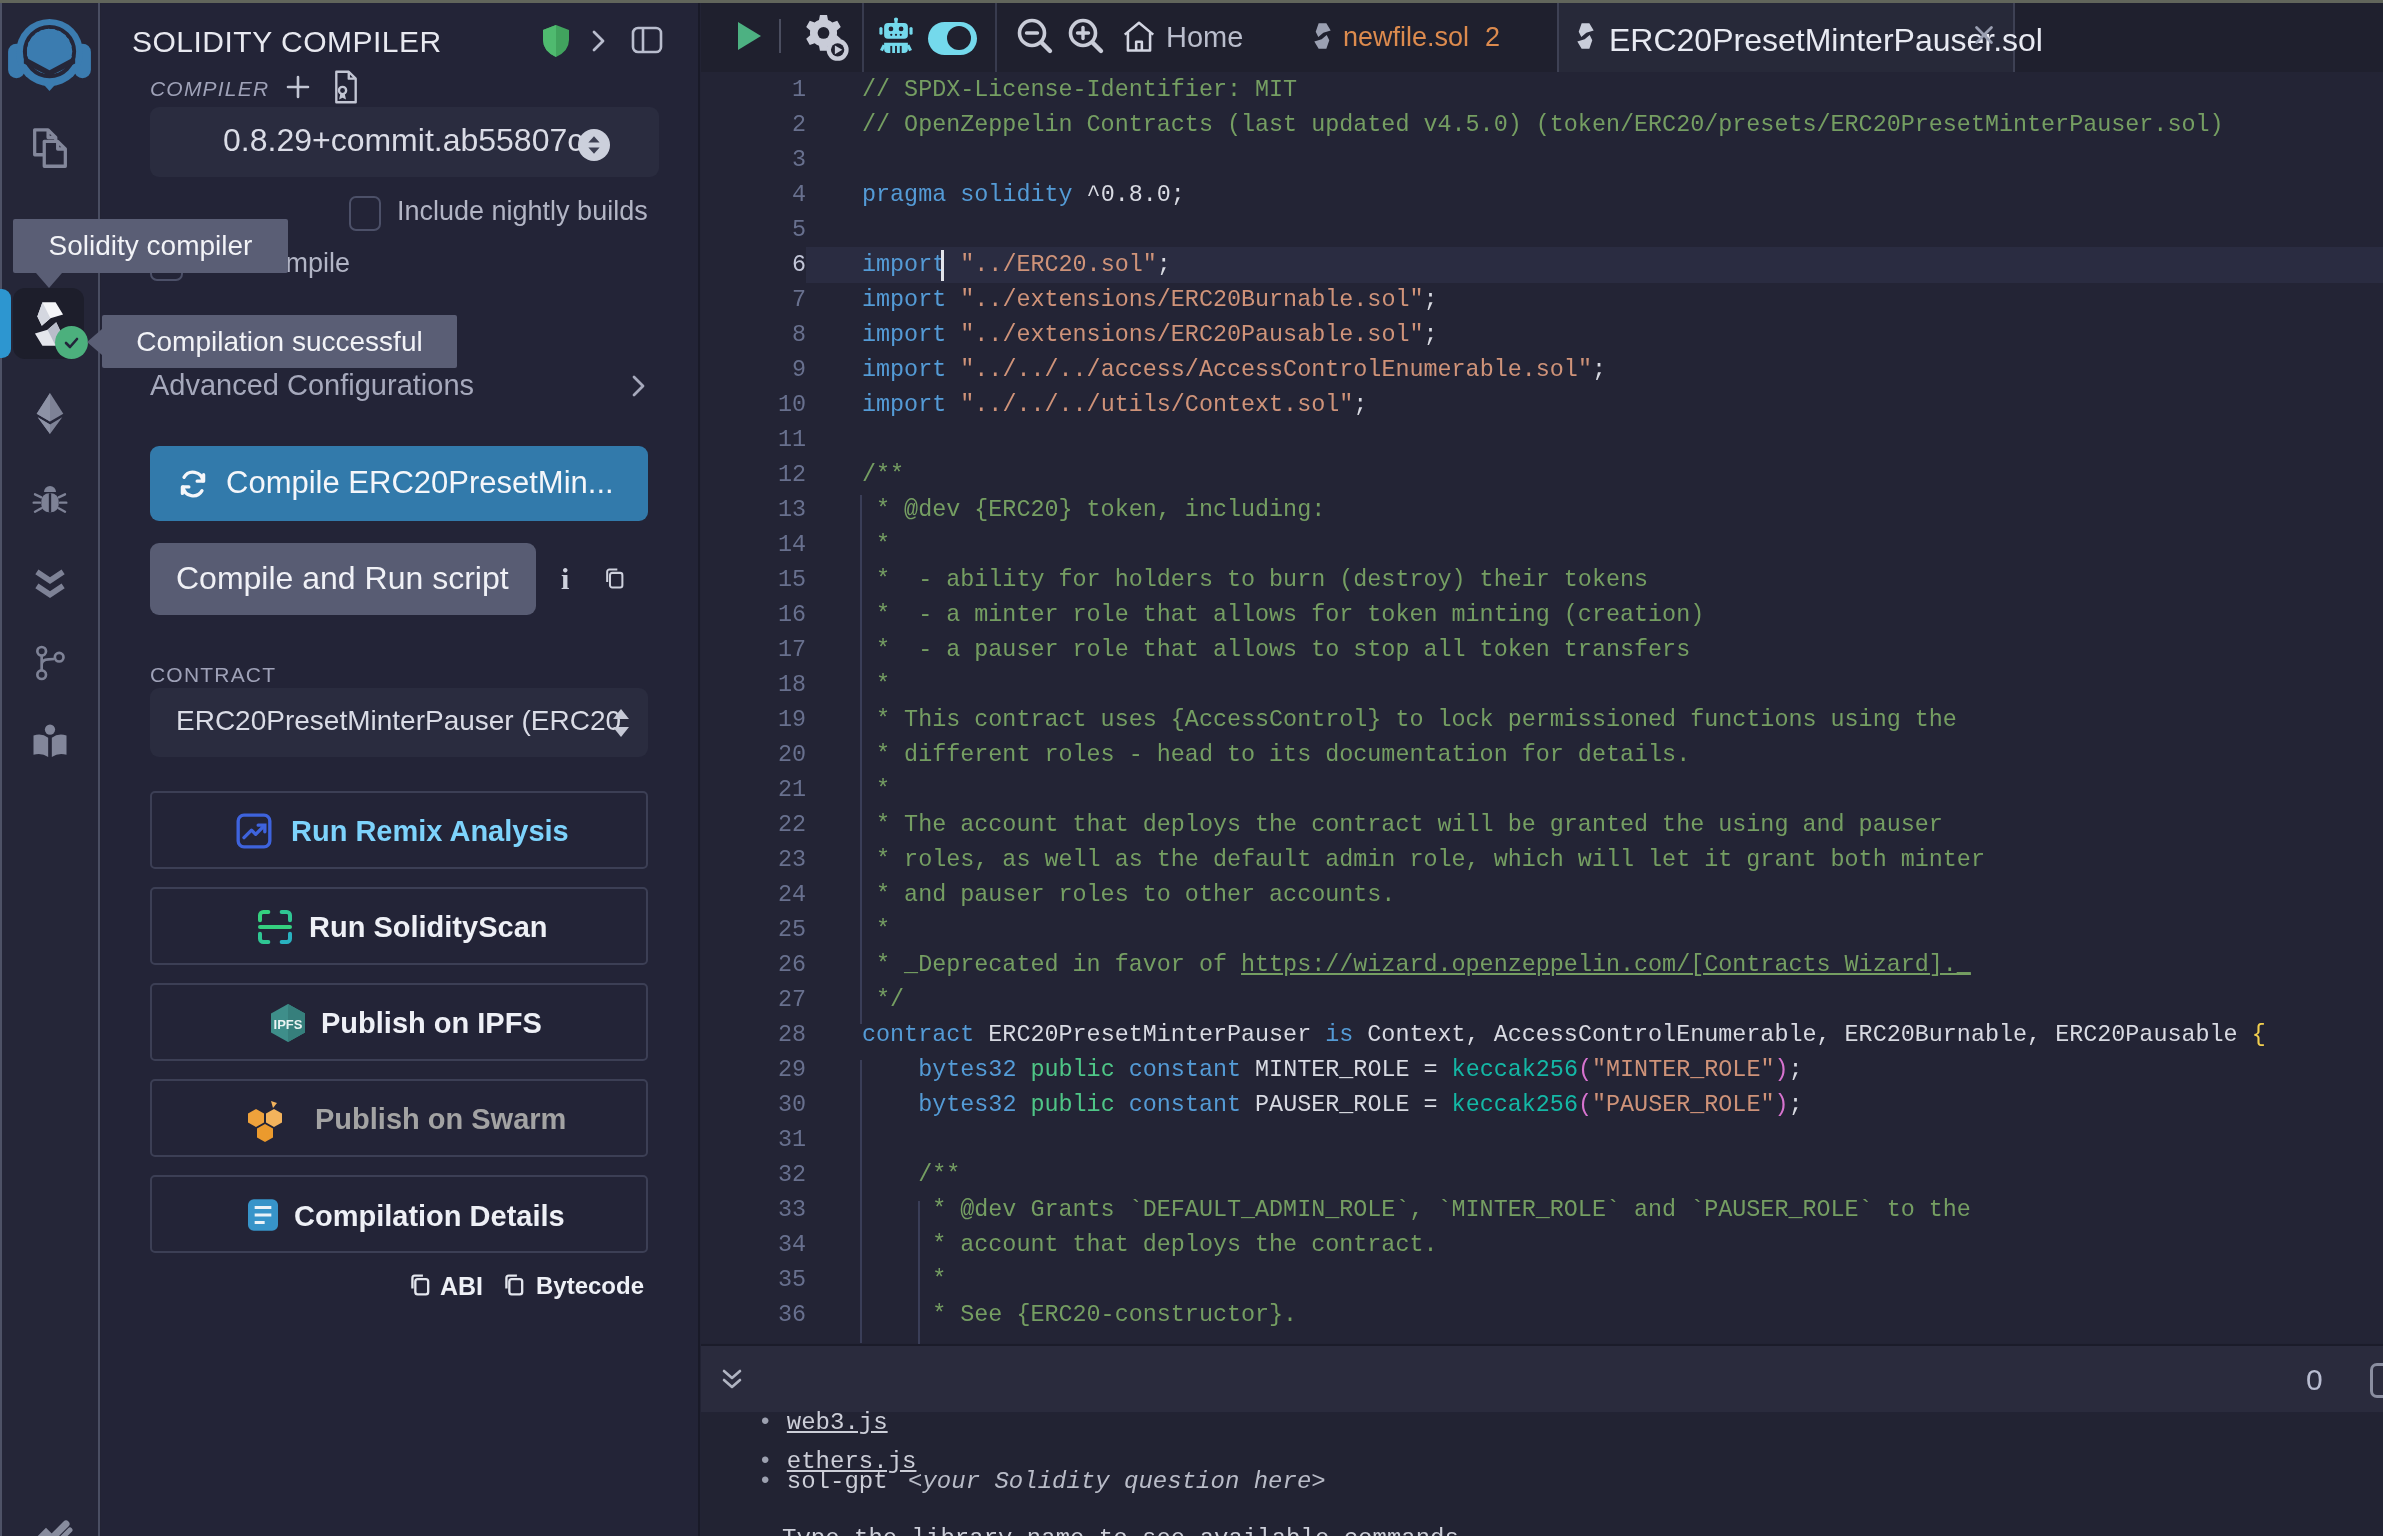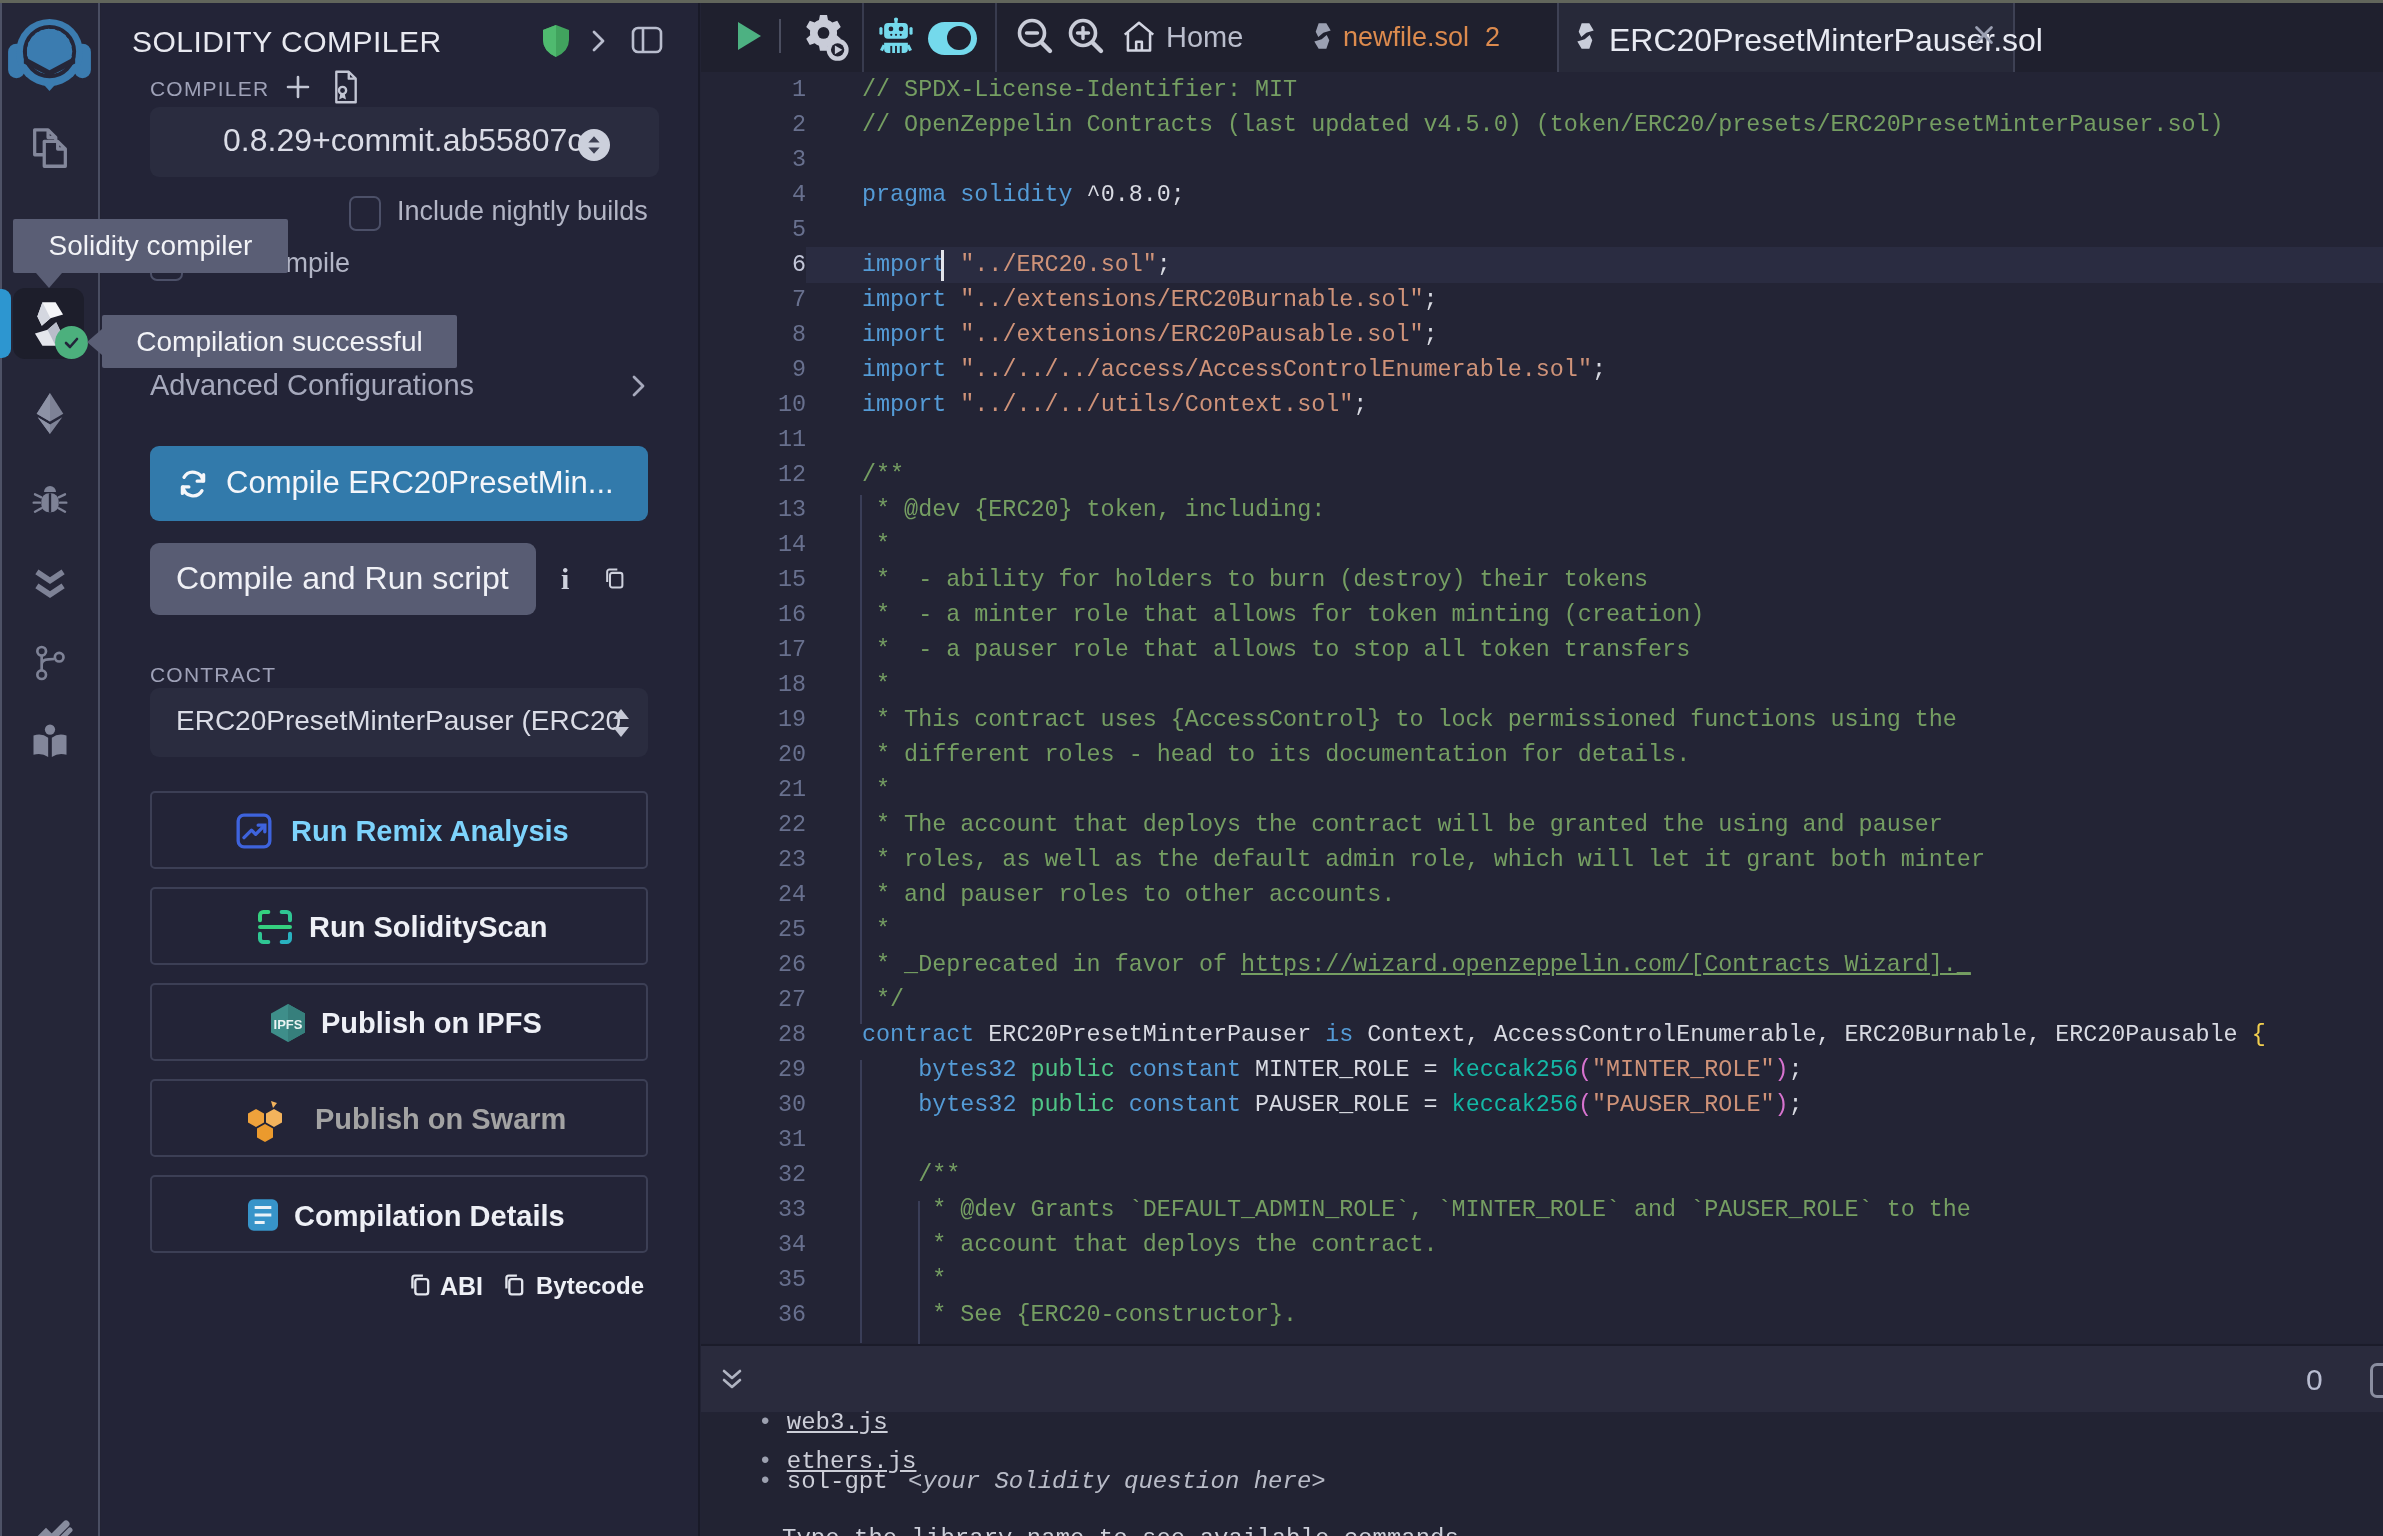--- a/index.html
+++ b/index.html
@@ -128,21 +128,21 @@
     <path d="M15 1 L15 33 Q2 27 2 16 V6 Z" fill="#4fba6f"></path>
   </svg>
   <svg class="abs" style="left:586px; top:27px;" width="24" height="28" viewBox="0 0 24 28" fill="none" stroke="#b9bdce" stroke-width="2.8" stroke-linecap="round" stroke-linejoin="round">
     <path d="M8 5 L17 14 L8 23"></path>
   </svg>
   <svg class="abs" style="left:631px; top:26px;" width="32" height="28" viewBox="0 0 32 28" fill="none" stroke="#b9bdce" stroke-width="2.6">
     <rect x="2" y="2" width="28" height="24" rx="5"></rect>
     <line x1="12" y1="3" x2="12" y2="25"></line>
   </svg>
 
-  <div class="abs" style="left:150px; top:77px; font-size:21px; color:#9fa2b8; letter-spacing:1.2px;">COMPILER</div>
+  <div class="abs" style="left:150px; top:77px; font-size:21px; color:#9fa2b8; letter-spacing:1.2px;font-style:italic;">COMPILER</div>
   <svg class="abs" style="left:283px; top:72px;" width="30" height="30" viewBox="0 0 30 30" stroke="#c3c6d4" stroke-width="2.6" fill="none" stroke-linecap="round">
     <path d="M15 5 V25 M5 15 H25"></path>
   </svg>
   <svg class="abs" style="left:329px; top:69px;" width="34" height="36" viewBox="0 0 24 26" fill="none" stroke="#c3c6d4" stroke-width="1.7" stroke-linejoin="round">
     <path d="M5 2 h9 l5 5 v17 h-14 z M14 2 v5 h5"></path>
     <circle cx="9.5" cy="15.5" r="2.6"></circle>
     <path d="M8 17.5 L7 22 l2.5 -1.3 L12 22 l-1 -4.5" fill="#c3c6d4" stroke="none"></path>
   </svg>
 
   <div class="abs" style="left:150px; top:107px; width:509px; height:70px; background:#2a2c3f; border-radius:9px;"></div>

